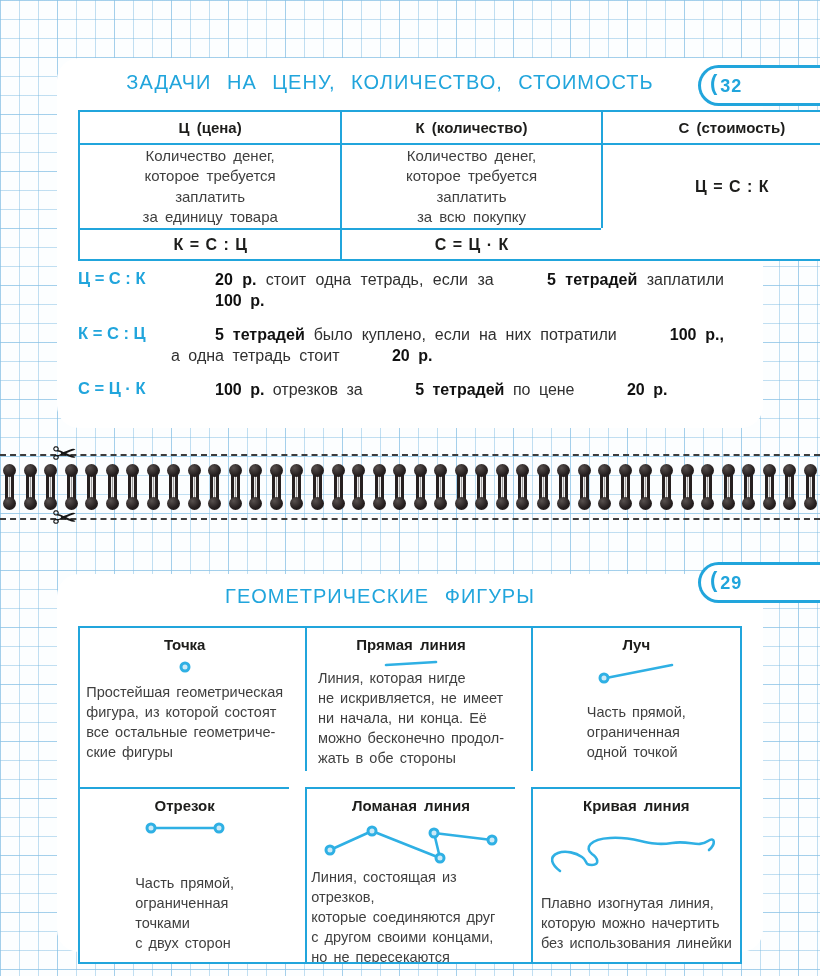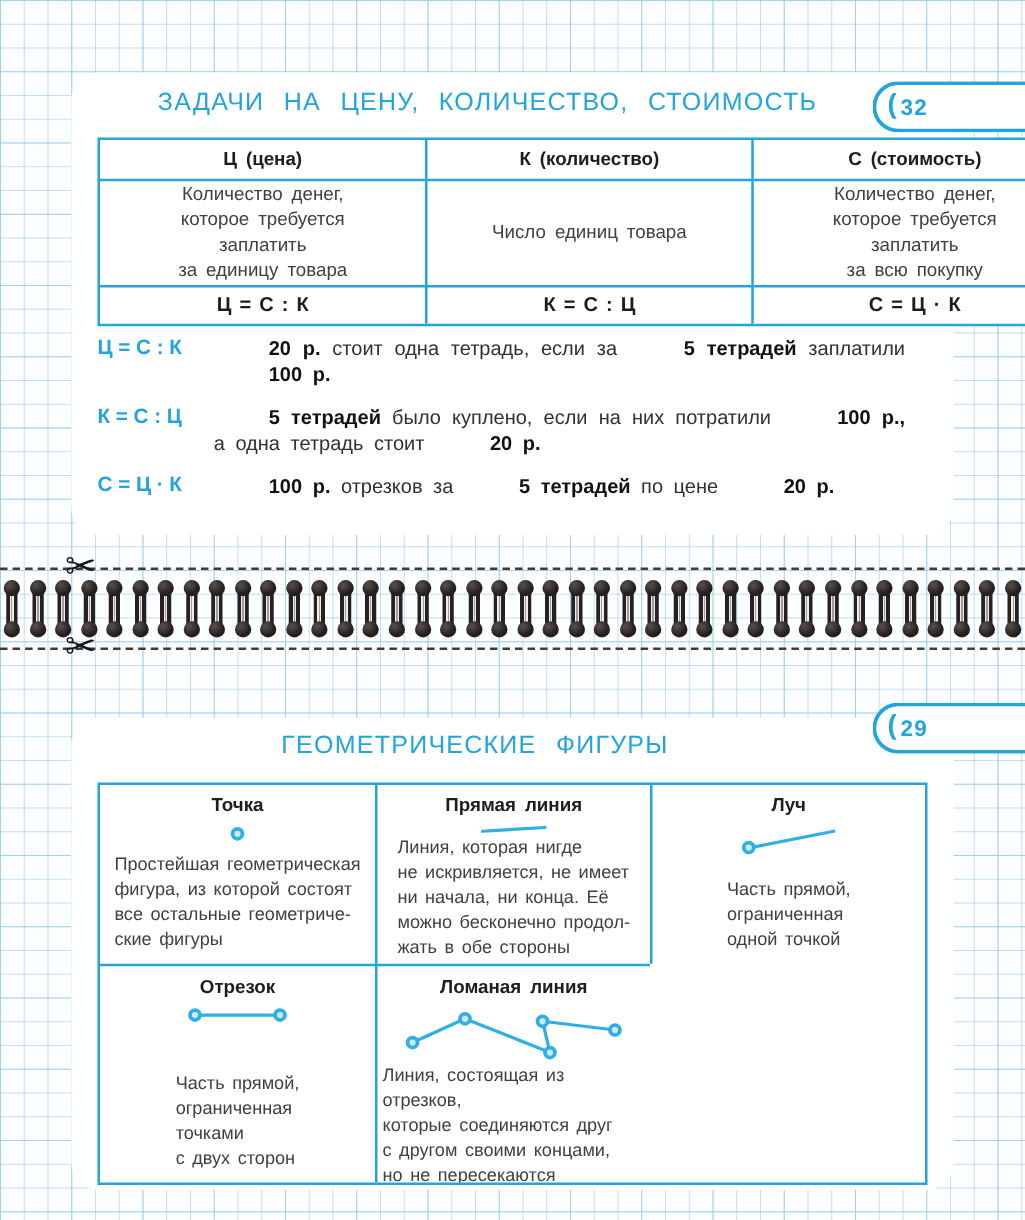--- a/index.html
+++ b/index.html
@@ -78,21 +78,21 @@
   .ring::before,.ring::after{
     content:"";position:absolute;left:0;width:13px;height:13px;border-radius:50%;
     background:radial-gradient(circle at 35% 30%, #57504e 0%, #241e1e 60%);
   }
   .ring::before{top:0;}
   .ring::after{bottom:0;}
   
   .gtable{
     position:absolute;left:21px;top:52px;width:664px;background:#fff;
     border:2px solid var(--accent);
-    display:grid;grid-template-columns:1fr 1fr 1fr;grid-template-rows:143px 175px;
+    display:grid;grid-template-columns:1fr 1fr 1fr;grid-template-rows:143px 175px;gap:16px;
   }
   .gcell{
     border-left:2px solid var(--accent);border-top:2px solid var(--accent);
     display:flex;flex-direction:column;align-items:center;
     padding:8px 4px 9px;overflow:hidden;
   }
   .gcell:nth-child(3n+1){border-left:none;}
   .gcell:nth-child(-n+3){border-top:none;}
   .gcell .gt{font-weight:bold;font-size:15px;color:var(--ink);word-spacing:3px;}
   .gcell .fig{margin-top:5px;flex:none;line-height:0;}
@@ -111,21 +111,20 @@
     <div class="page-title">ЗАДАЧИ НА ЦЕНУ, КОЛИЧЕСТВО, СТОИМОСТЬ</div>
 
     <div class="ptable">
       <div class="hd">Ц (цена)</div>
       <div class="hd">К (количество)</div>
       <div class="hd">С (стоимость)</div>
       <div class="ds">Количество денег,
 которое требуется
 заплатить
 за единицу товара</div>
-      <div class="ds">Число единиц товара</div>
       <div class="ds">Количество денег,
 которое требуется
 заплатить
 за всю покупку</div>
       <div class="fm">Ц = С : К</div>
       <div class="fm">К = С : Ц</div>
       <div class="fm">С = Ц · К</div>
     </div>
 
     <div class="examples">
@@ -269,20 +268,32 @@
             <circle cx="114" cy="14" r="4" fill="#cdeaf7" stroke="#2fb0e4" stroke-width="3"></circle>
             <circle cx="172" cy="21" r="4" fill="#cdeaf7" stroke="#2fb0e4" stroke-width="3"></circle>
           </svg>
         </span>
         <div class="gd">Линия, состоящая из отрезков,
 которые соединяются друг
 с другом своими концами,
 но не пересекаются</div>
       </div>
 
+      <div class="gcell">
+        <div class="gt">Кривая линия</div>
+        <span class="fig">
+          <svg width="180" height="58" viewBox="0 0 180 58">
+            <path d="M 14,52 C 6,46 2,38 12,34 C 20,31 30,34 36,38 C 42,42 38,46 46,46 C 54,46 52,39 46,35
+                     C 38,29 44,20 64,19 C 92,17 100,28 126,24 C 144,21 152,29 162,22 C 169,17 170,25 163,31" fill="none" stroke="#2fb0e4" stroke-width="2.6" stroke-linecap="round"></path>
+          </svg>
+        </span>
+        <div class="gd">Плавно изогнутая линия,
+которую можно начертить
+без использования линейки</div>
+      </div>
 
     </div>
   </div>
 
   <div class="badge" id="badge2">
     <span class="arc">(</span>
     <span class="num">29</span>
   </div>
 
 </div>

